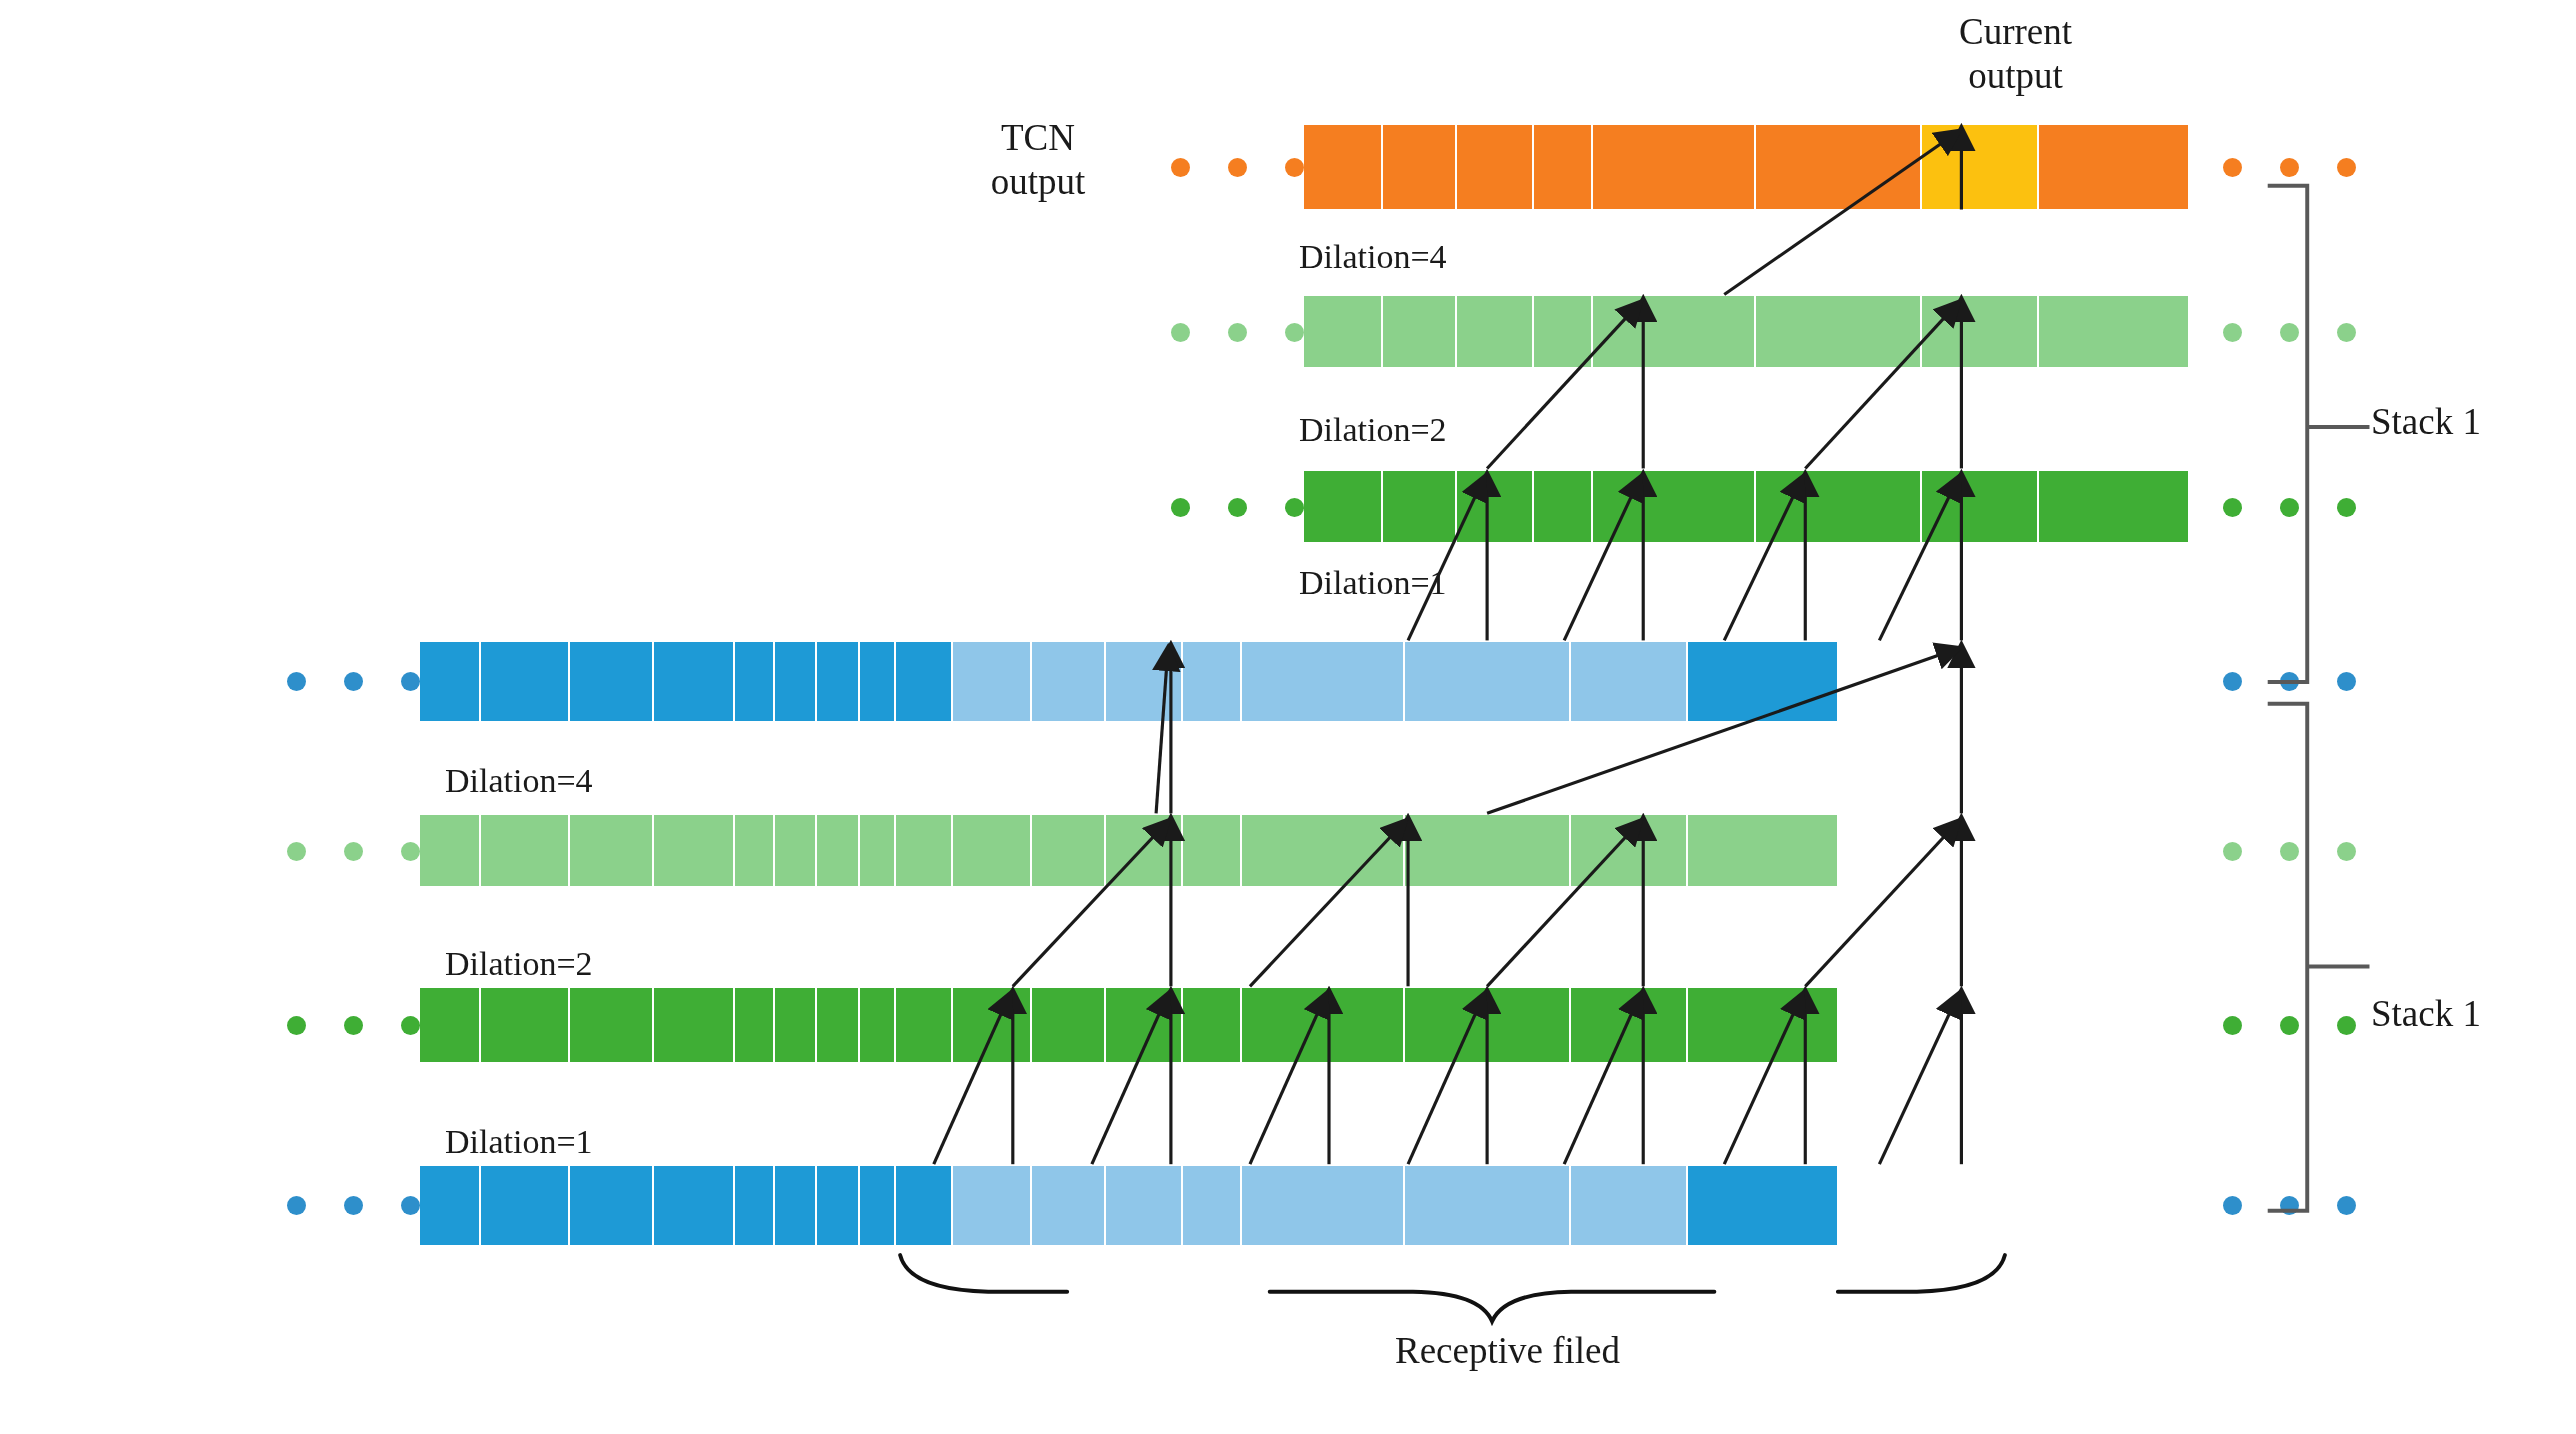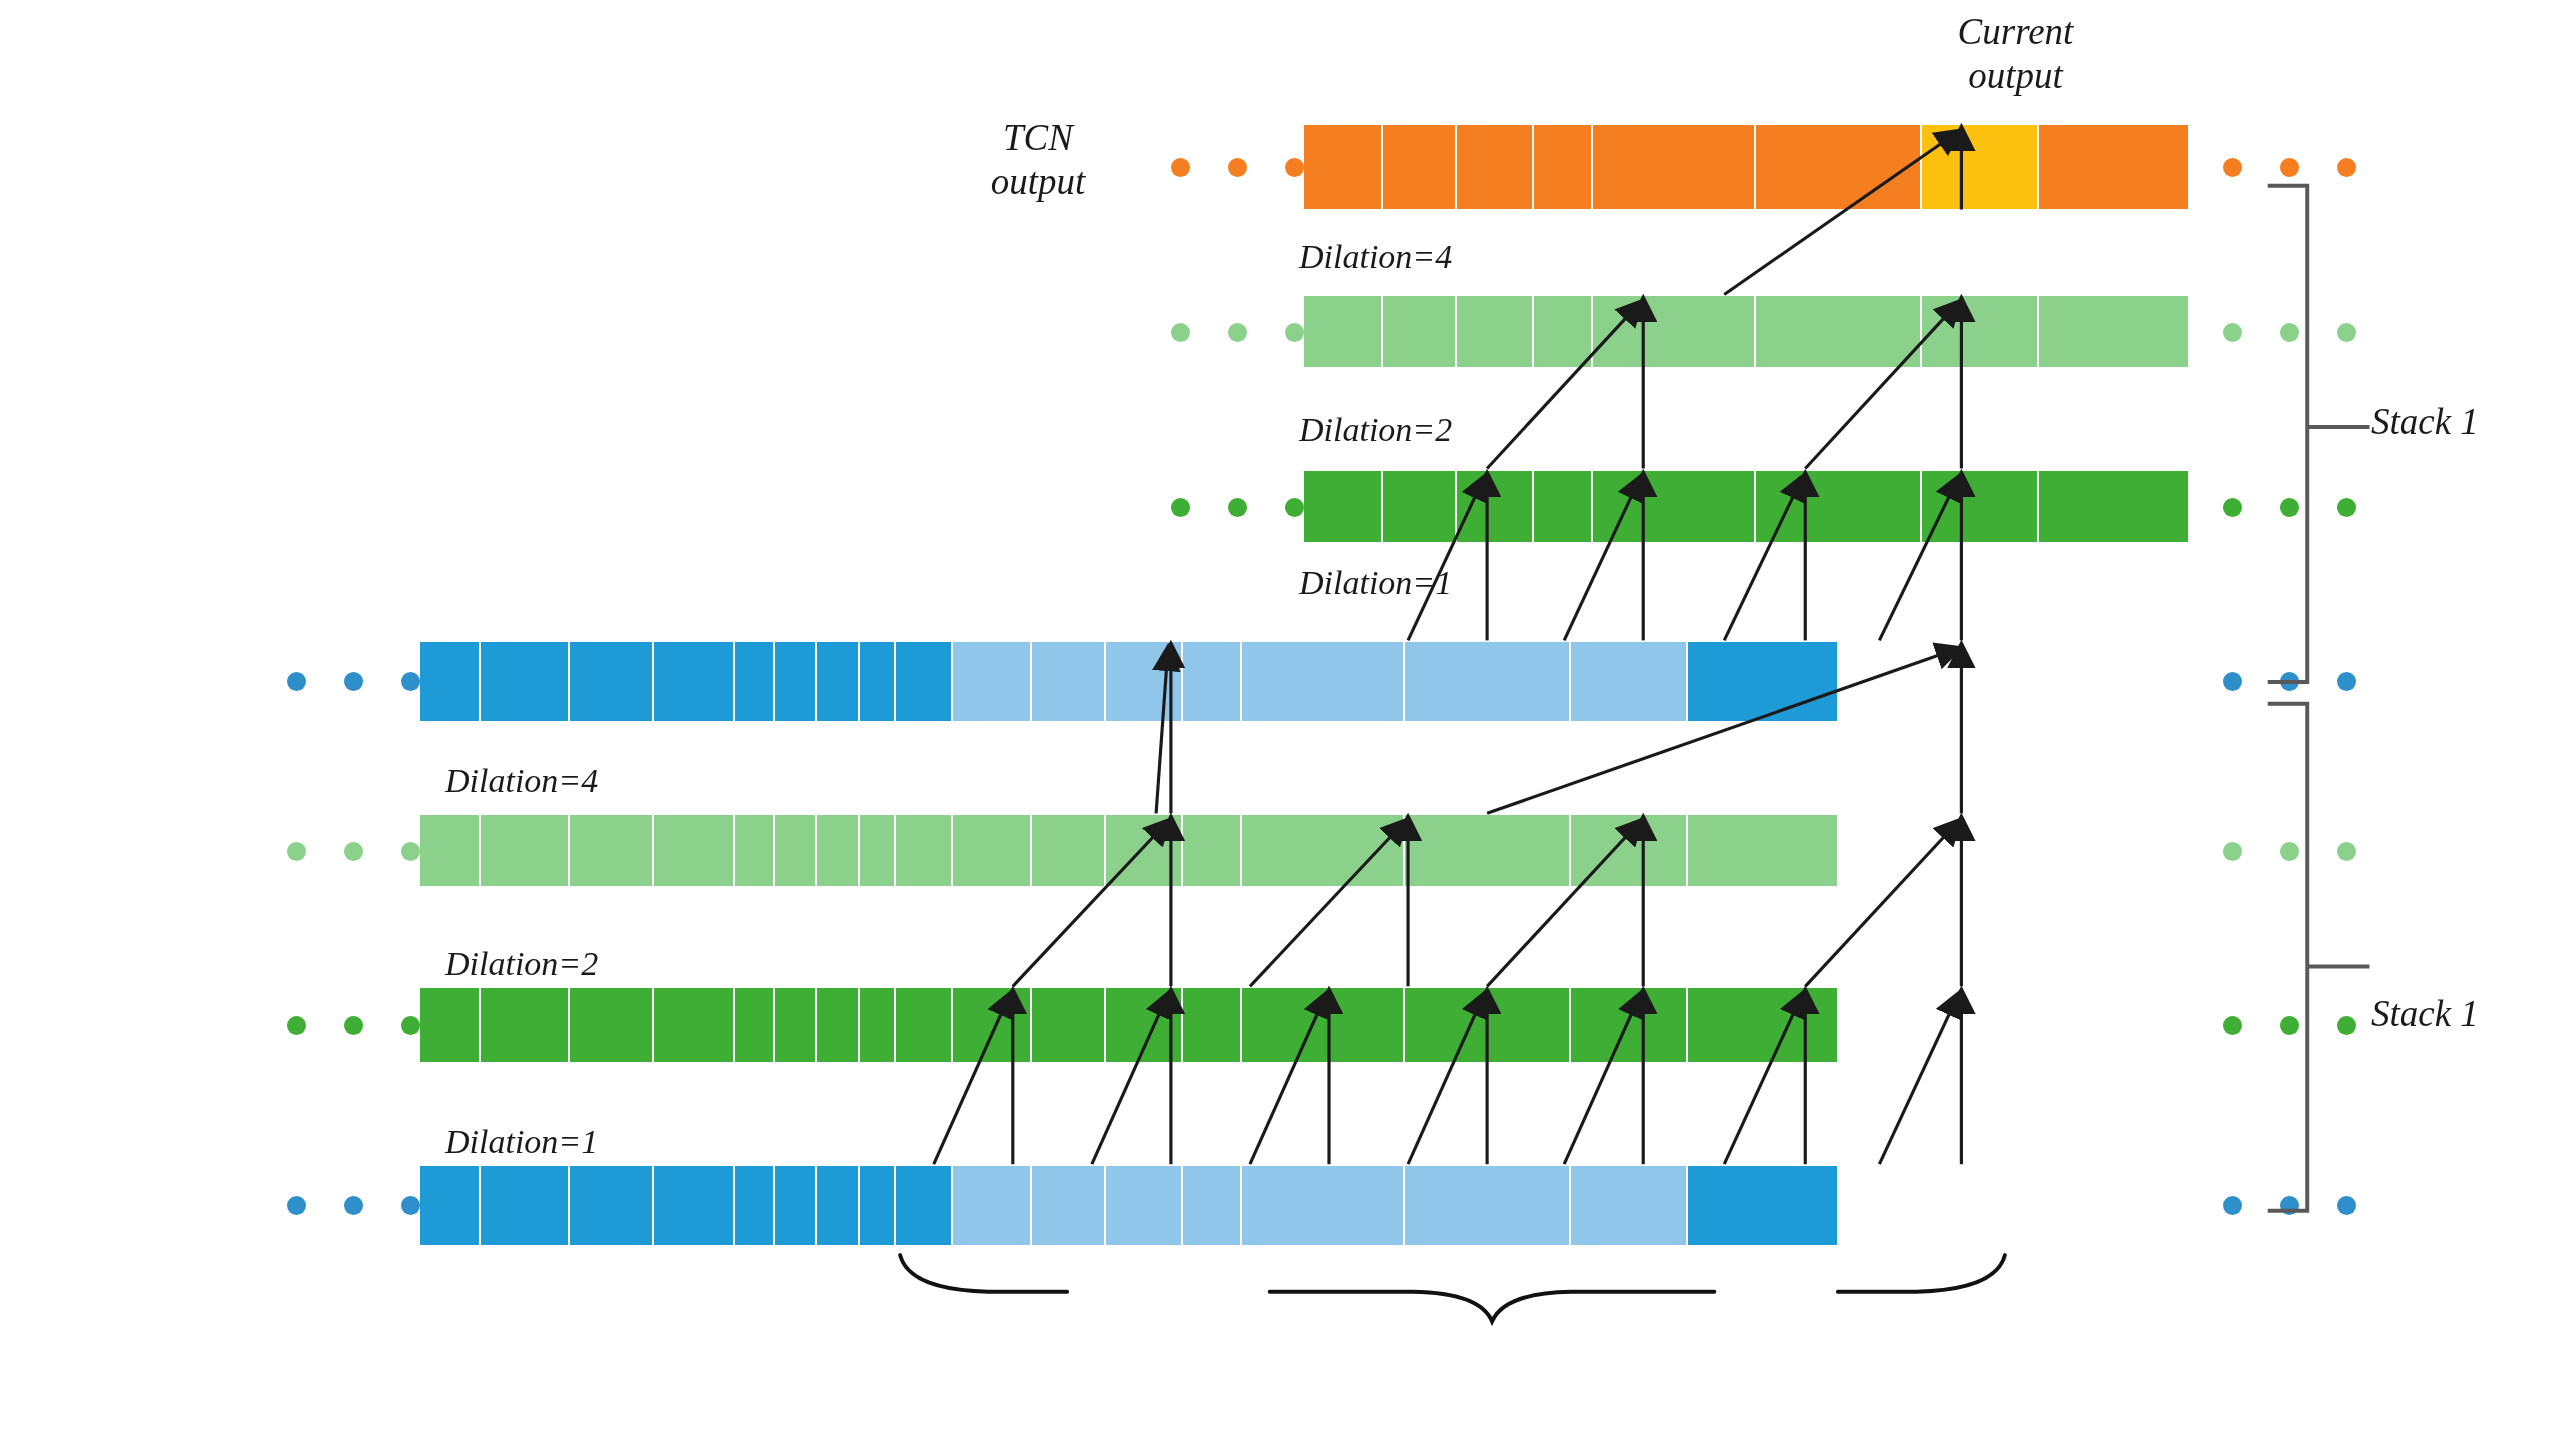--- a/index.html
+++ b/index.html
@@ -1,20 +1,20 @@
 <!DOCTYPE html>
 <html><head>
 <meta charset="utf-8">
 <style>
   html,body{margin:0;padding:0;background:#ffffff;}
   body{width:2576px;height:1435px;overflow:hidden;
        font-family:"Liberation Serif","DejaVu Serif",serif;}
   #stage{position:relative;width:2576px;height:1435px;background:#fff;}
 
-  .lbl{position:absolute;color:#1a1a1a;white-space:pre;line-height:1.18;font-style:italic;}
+  .lbl{position:absolute;color:#1a1a1a;white-space:pre;line-height:1.18;}
   .lbl.big{font-size:37px;}
   .lbl.dil{font-size:34px;}
   .lbl.ctr{text-align:center;}
 
   .row{position:absolute;display:flex;}
   .cell{height:100%;box-sizing:border-box;border-right:2px solid #ffffff;}
   .cell:last-child{border-right:none;}
 
   .dots{position:absolute;display:flex;align-items:center;}
   .dot{width:19px;height:19px;border-radius:50%;margin-right:38px;}
@@ -28,20 +28,21 @@
 
 <div id="stage">
 
   <div class="lbl big ctr" style="left:939px;top:89px;width:198px;margin-top:27px;">TCN
 output</div>
 
   <div class="lbl big ctr" style="left:1907px;top:10px;width:217px;">Current
 output</div>
 
 
+  <div class="lbl big ctr" style="left:1285px;top:1329px;width:445px;">Receptive filed</div>
 
   <div class="lbl big" style="left:2371px;top:400px;">Stack 1</div>
 
   <div class="lbl big" style="left:2371px;top:992px;">Stack 1</div>
 
   <div class="lbl dil" style="left:1299px;top:237px;">Dilation=4</div>
   <div class="lbl dil" style="left:1299px;top:410px;">Dilation=2</div>
   <div class="lbl dil" style="left:1299px;top:563px;">Dilation=1</div>
 
   <div class="lbl dil" style="left:445px;top:761px;">Dilation=4</div>

